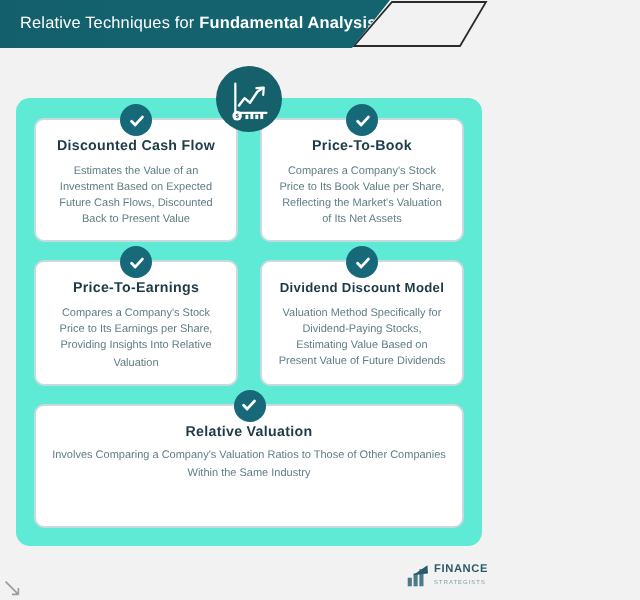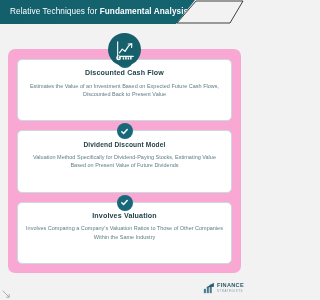--- a/index.html
+++ b/index.html
@@ -44,21 +44,21 @@
     background:#16606c;
     z-index:5;
     display:flex;align-items:center;justify-content:center;
   }
 
   
   .panel{
     position:absolute;
     left:8px;top:49px;
     width:233px;height:224px;
-    background:#f9a8d4;
+    background:#5eead4;
     border-radius:7px;
   }
 
   .grid{
     position:absolute;
     left:0;top:0;right:0;bottom:0;
     padding:10px 9px 9px 9px;
     box-sizing:border-box;
     display:flex;flex-direction:column;
     gap:9px;
@@ -159,44 +159,62 @@
         <div class="card">
           <div class="check">
             <svg width="9" height="9" viewBox="0 0 12 12">
               <polyline points="2.4,6.2 4.8,8.6 9.6,3.4" stroke="#ffffff" stroke-width="1.9" fill="none" stroke-linecap="round" stroke-linejoin="round"></polyline>
             </svg>
           </div>
           <div class="card-title">Discounted Cash Flow</div>
           <div class="card-desc">Estimates the Value of an Investment Based on Expected Future Cash Flows, Discounted Back to Present Value</div>
         </div>
 
+        <div class="card">
+          <div class="check">
+            <svg width="9" height="9" viewBox="0 0 12 12">
+              <polyline points="2.4,6.2 4.8,8.6 9.6,3.4" stroke="#ffffff" stroke-width="1.9" fill="none" stroke-linecap="round" stroke-linejoin="round"></polyline>
+            </svg>
+          </div>
+          <div class="card-title">Price-To-Book</div>
+          <div class="card-desc">Compares a Company's Stock Price to Its Book Value per Share, Reflecting the Market's Valuation of Its Net Assets</div>
+        </div>
       </div>
 
       <div class="row">
+        <div class="card">
+          <div class="check">
+            <svg width="9" height="9" viewBox="0 0 12 12">
+              <polyline points="2.4,6.2 4.8,8.6 9.6,3.4" stroke="#ffffff" stroke-width="1.9" fill="none" stroke-linecap="round" stroke-linejoin="round"></polyline>
+            </svg>
+          </div>
+          <div class="card-title">Price-To-Earnings</div>
+          <div class="card-desc">Compares a Company's Stock Price to Its Earnings per Share, Providing Insights Into Relative Valuation</div>
+        </div>
 
         <div class="card">
           <div class="check">
             <svg width="9" height="9" viewBox="0 0 12 12">
               <polyline points="2.4,6.2 4.8,8.6 9.6,3.4" stroke="#ffffff" stroke-width="1.9" fill="none" stroke-linecap="round" stroke-linejoin="round"></polyline>
             </svg>
           </div>
           <div class="card-title small">Dividend Discount Model</div>
           <div class="card-desc">Valuation Method Specifically for Dividend-Paying Stocks, Estimating Value Based on Present Value of Future Dividends</div>
         </div>
       </div>
 
       <div class="row">
 
         <div class="card">
           <div class="check">
             <svg width="9" height="9" viewBox="0 0 12 12">
               <polyline points="2.4,6.2 4.8,8.6 9.6,3.4" stroke="#ffffff" stroke-width="1.9" fill="none" stroke-linecap="round" stroke-linejoin="round"></polyline>
             </svg>
           </div>
-          <div class="card-title">Involves Valuation</div>
+          <div class="card-title">Relative Valuation</div>
           <div class="card-desc">Involves Comparing a Company's Valuation Ratios to Those of Other Companies Within the Same Industry</div>
         </div>
       </div>
 
     </div>
   </div>
 
   <div class="logo">
     <svg class="logo-mark" viewBox="0 0 14 14">
       <rect x="1" y="8" width="2.4" height="5" fill="#4a7b8a"></rect>

